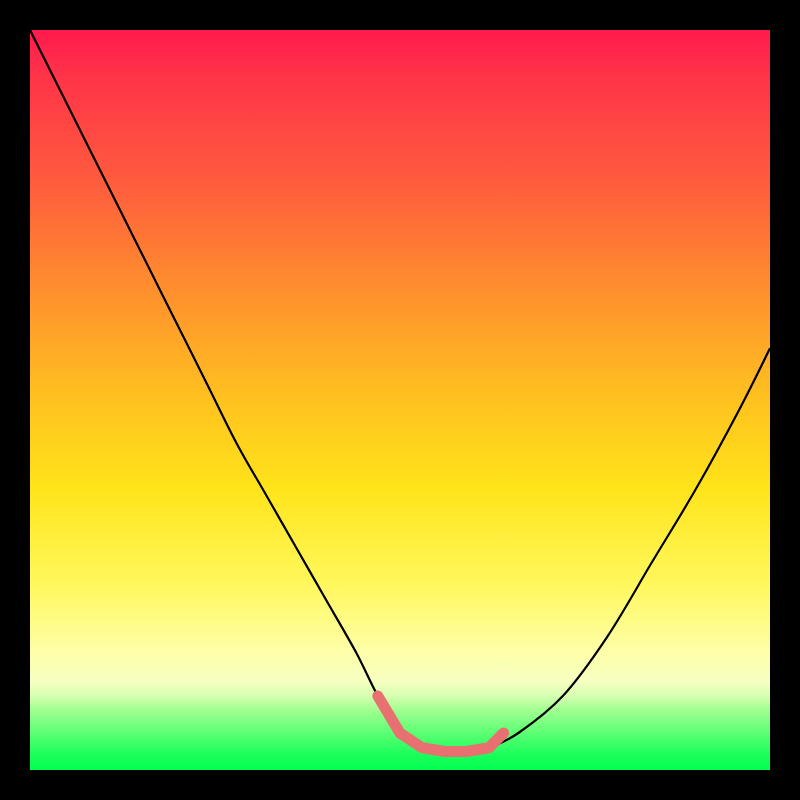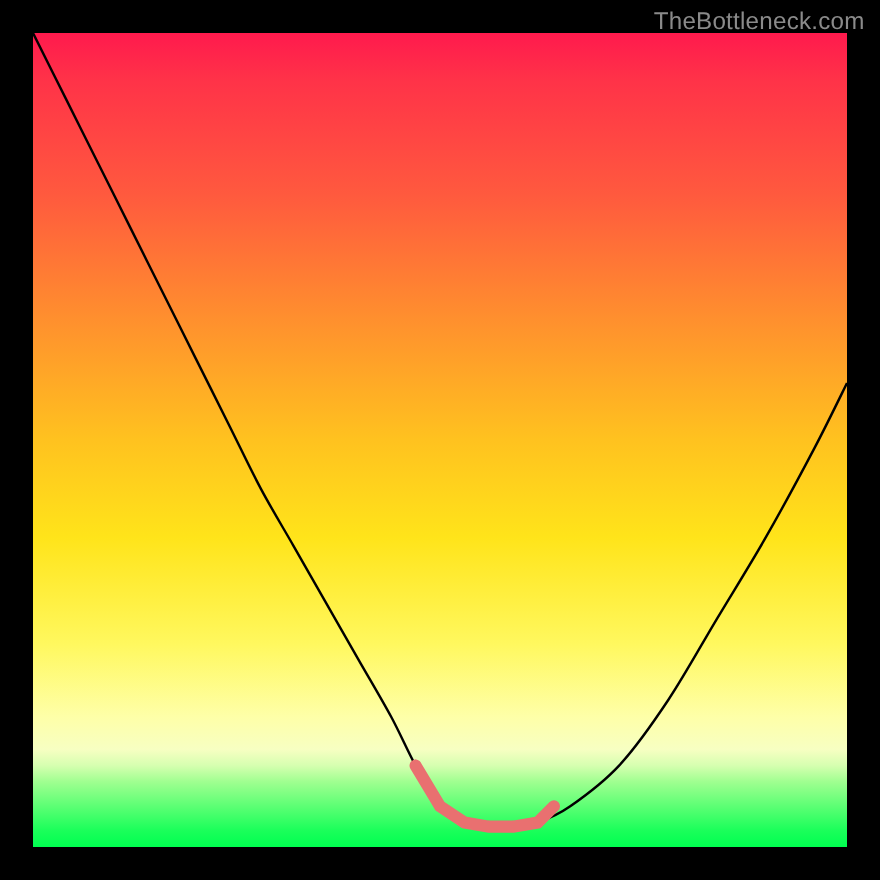--- a/index.html
+++ b/index.html
@@ -69,21 +69,20 @@
     color: #8a8a8a;
     letter-spacing: 0.2px;
     user-select: none;
   }
 </style>
 </head>
 <body>
 
 <div class="frame">
 
-  <div class="attribution">TheBottleneck.com</div>
 
   <div class="plot-area">
     <div class="gradient"></div>
 
     <svg class="curve-svg" viewBox="0 0 740 740" preserveAspectRatio="none">
 
       <path class="curve" d="M 0.0 0.0 C 4.9 9.9, 19.7 39.5, 29.6 59.2 C 39.5 78.9, 49.3 98.7, 59.2 118.4 C 69.1 138.1, 78.9 157.9, 88.8 177.6 C 98.7 197.3, 108.5 217.1, 118.4 236.8 C 128.3 256.5, 138.1 276.3, 148.0 296.0 C 157.9 315.7, 167.7 335.5, 177.6 355.2 C 187.5 374.9, 197.3 395.9, 207.2 414.4 C 217.1 432.9, 226.9 448.9, 236.8 466.2 C 246.7 483.5, 256.5 500.7, 266.4 518.0 C 276.3 535.3, 286.1 552.5, 296.0 569.8 C 305.9 587.1, 317.0 605.6, 325.6 621.6 C 334.2 637.6, 340.4 652.4, 347.8 666.0 C 355.2 679.6, 362.6 694.4, 370.0 703.0 C 377.4 711.6, 384.8 714.7, 392.2 717.8 C 399.6 720.9, 407.0 720.9, 414.4 721.5 C 421.8 722.1, 429.2 722.1, 436.6 721.5 C 444.0 720.9, 450.2 720.9, 458.8 717.8 C 467.4 714.7, 476.1 711.6, 488.4 703.0 C 500.7 694.4, 518.0 682.0, 532.8 666.0 C 547.6 650.0, 562.4 629.0, 577.2 606.8 C 592.0 584.6, 606.8 557.5, 621.6 532.8 C 636.4 508.1, 651.2 484.7, 666.0 458.8 C 680.8 432.9, 698.1 400.8, 710.4 377.4 C 722.7 354.0, 735.1 328.1, 740.0 318.2"></path>
 
       <path class="dots" d="M 347.8 666.0 L 370.0 703.0 L 392.2 717.8 L 414.4 721.5 L 436.6 721.5 L 458.8 717.8 L 473.6 703.0 M 347.8 666.0 l 0.01 0 M 370.0 703.0 l 0.01 0 M 392.2 717.8 l 0.01 0 M 414.4 721.5 l 0.01 0 M 436.6 721.5 l 0.01 0 M 458.8 717.8 l 0.01 0 M 473.6 703.0 l 0.01 0 "></path>
     </svg>

